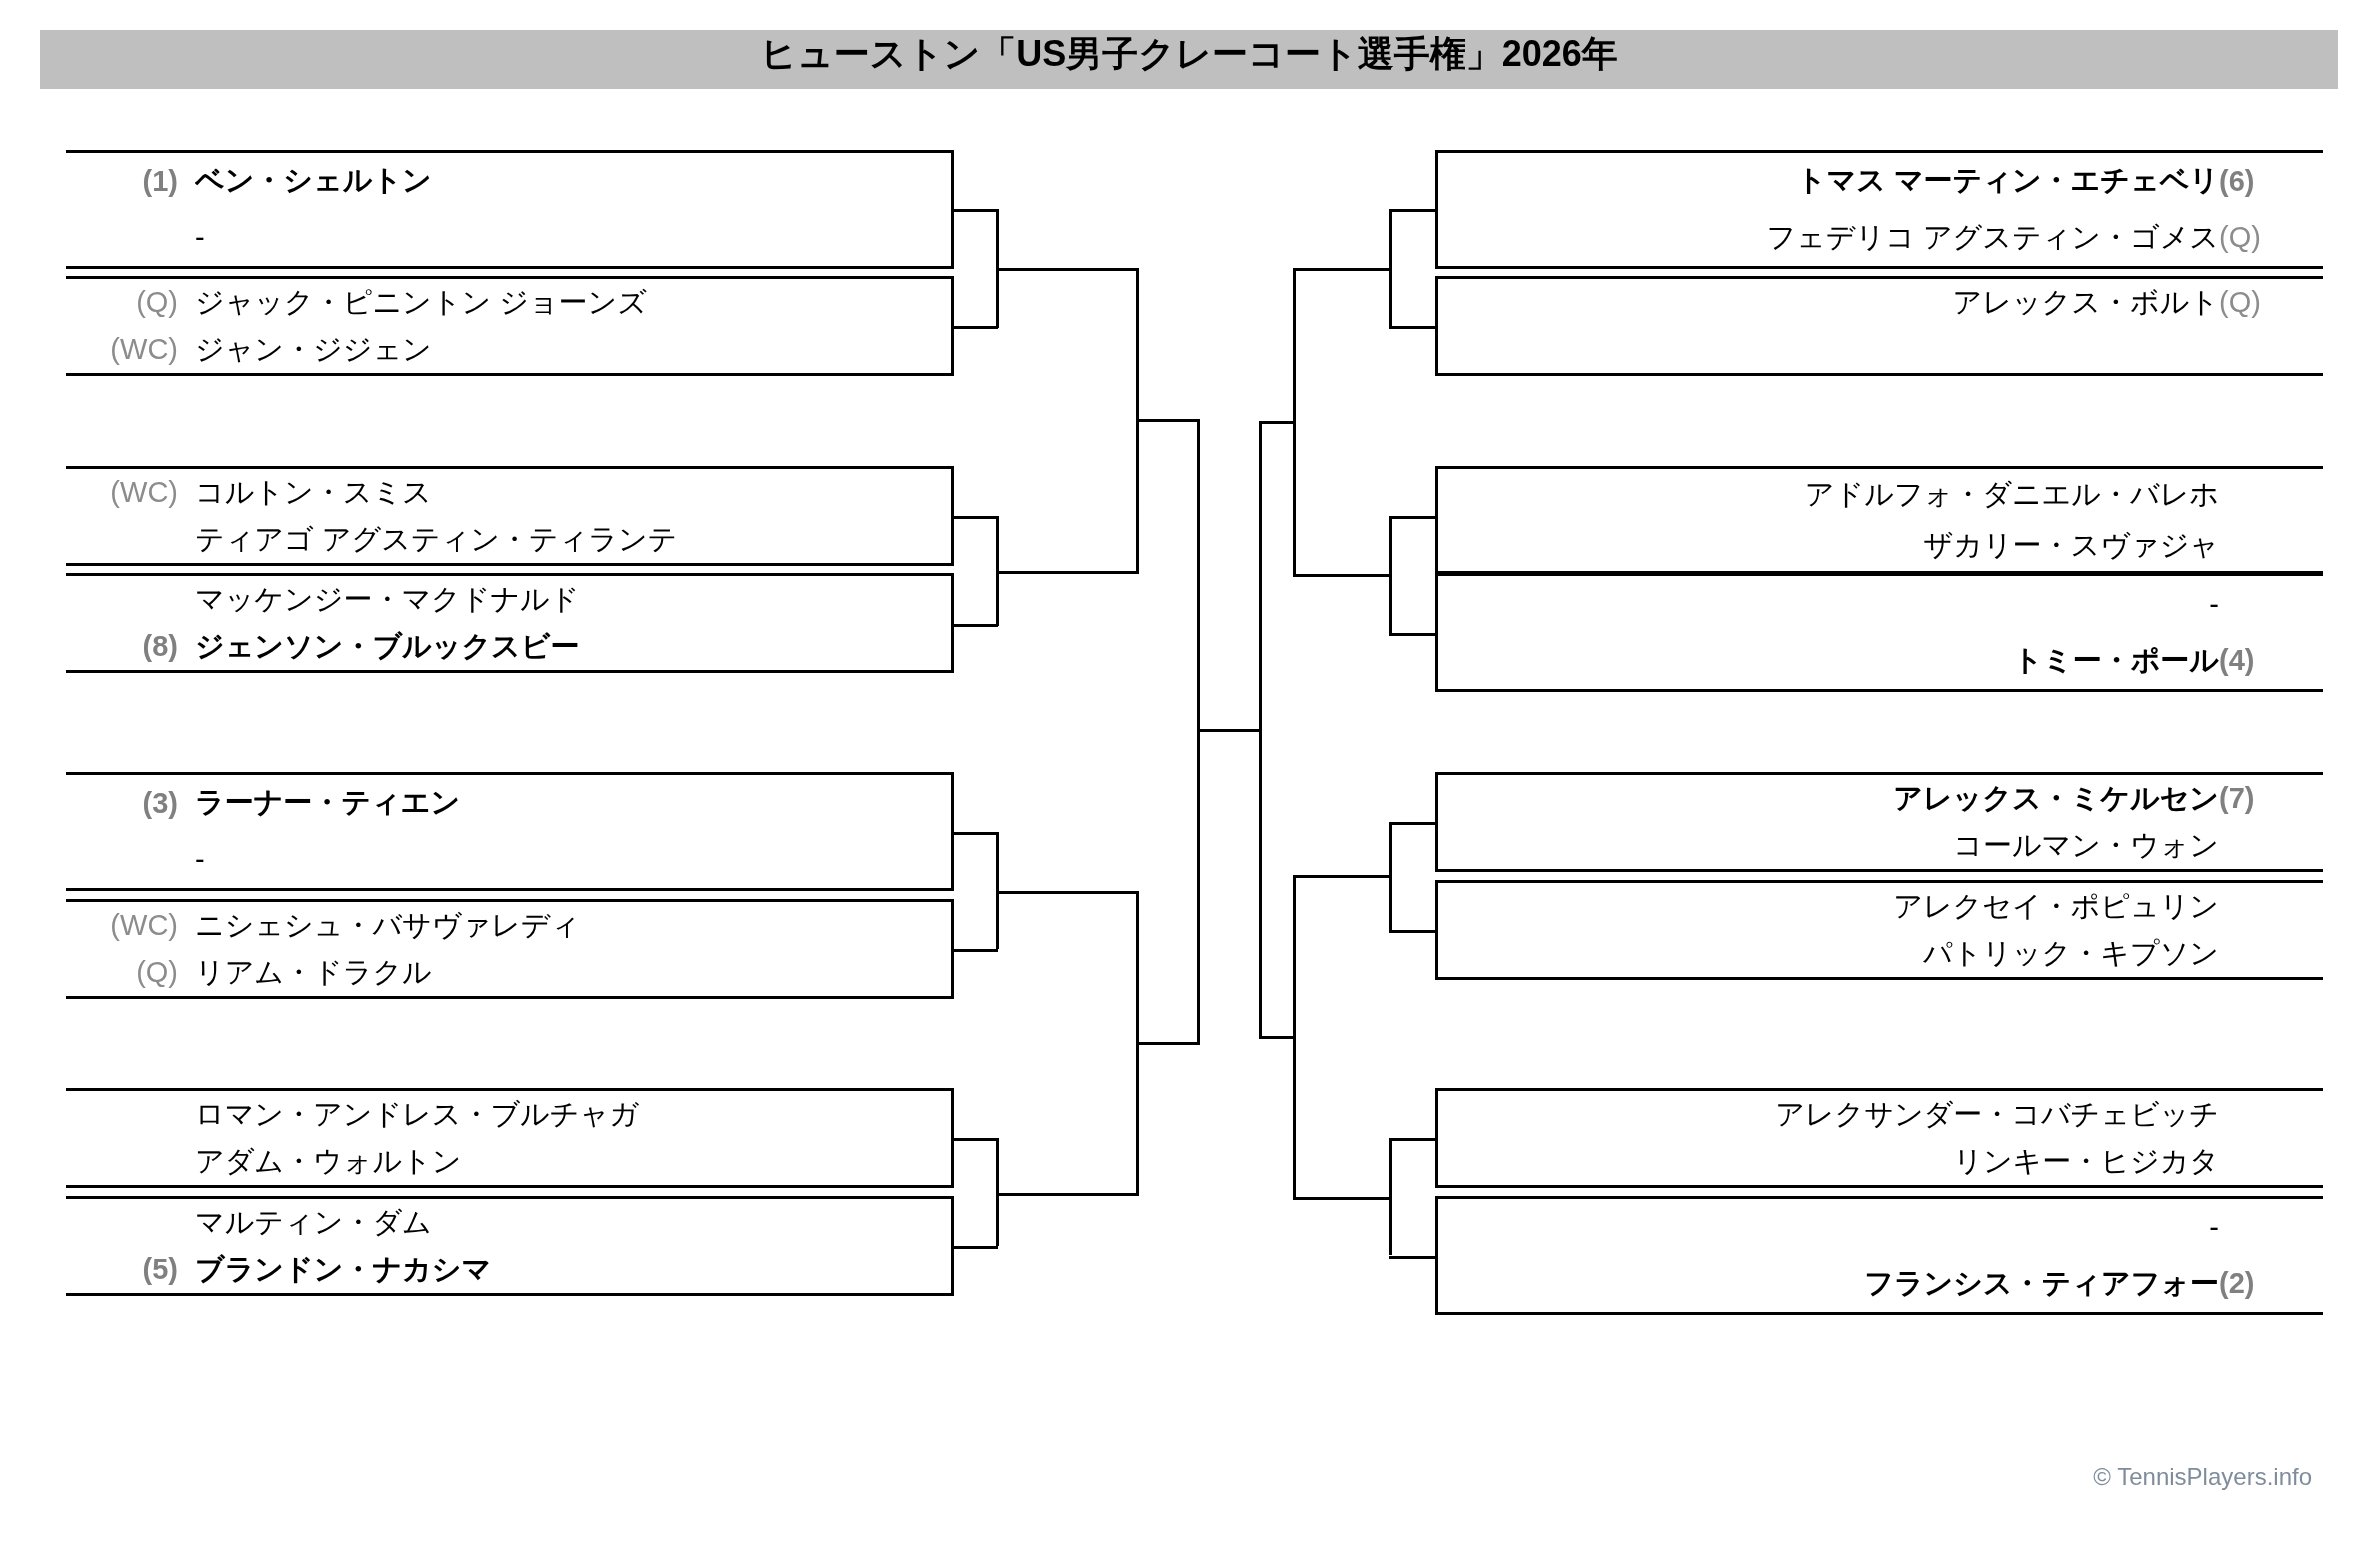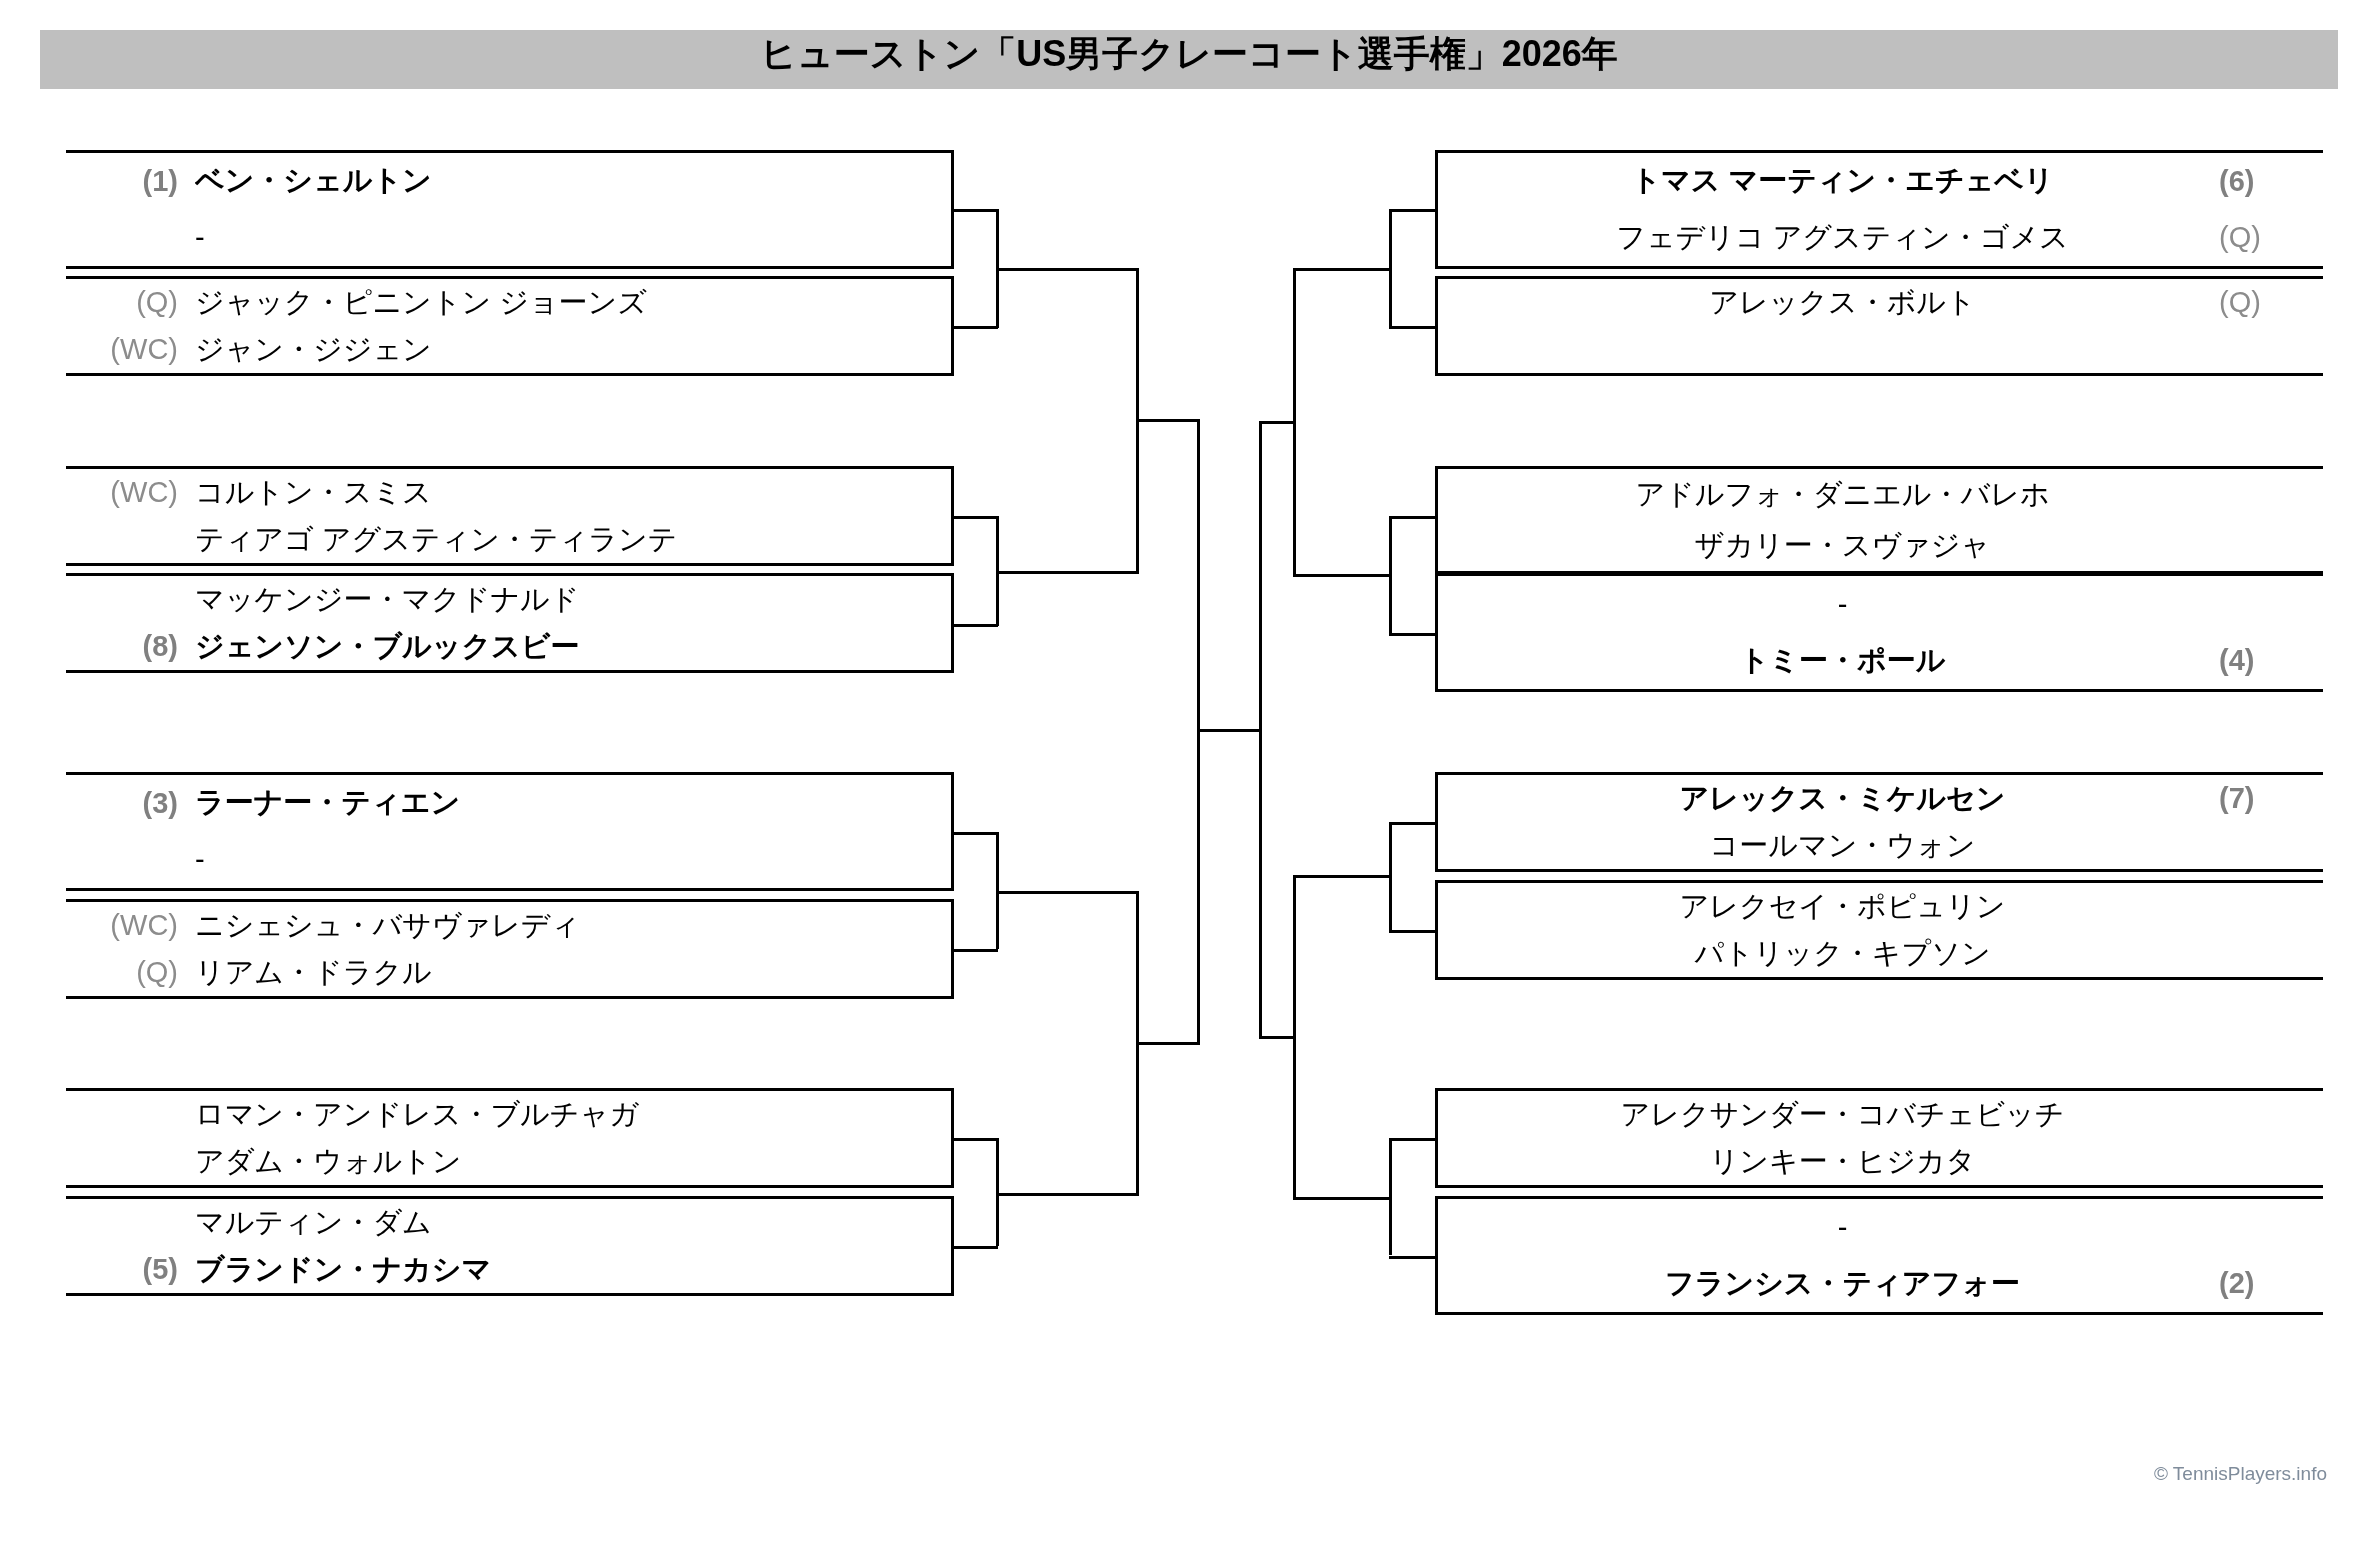--- a/index.html
+++ b/index.html
@@ -69,30 +69,30 @@
     flex:0 0 auto;
     width:85px;
     text-align:left;
     color:#8c8c8c;
     font-size:29px;
     white-space:nowrap;
   }
   .rtag.seed{ color:#808080; font-weight:bold; }
 
   
-  .box.right .name{ text-align:center; }
+  .box.right .name{ text-align:right; }
 
   
   .hline{position:absolute;background:#000;height:2.8px;}
   .vline{position:absolute;background:#000;width:2.8px;}
 
   
   .footer{
-    position:absolute;right:50px;top:1463px;
-    font-size:19px;color:#7f8c9b;
+    position:absolute;right:65px;top:1463px;
+    font-size:24px;color:#7f8c9b;
     white-space:nowrap;
   }
 </style>
 </head>
 <body>
 
 <div id="bracket-root">
 
   <div class="title-bar">
     <div class="title-text">ヒューストン「US男子クレーコート選手権」2026年</div>

